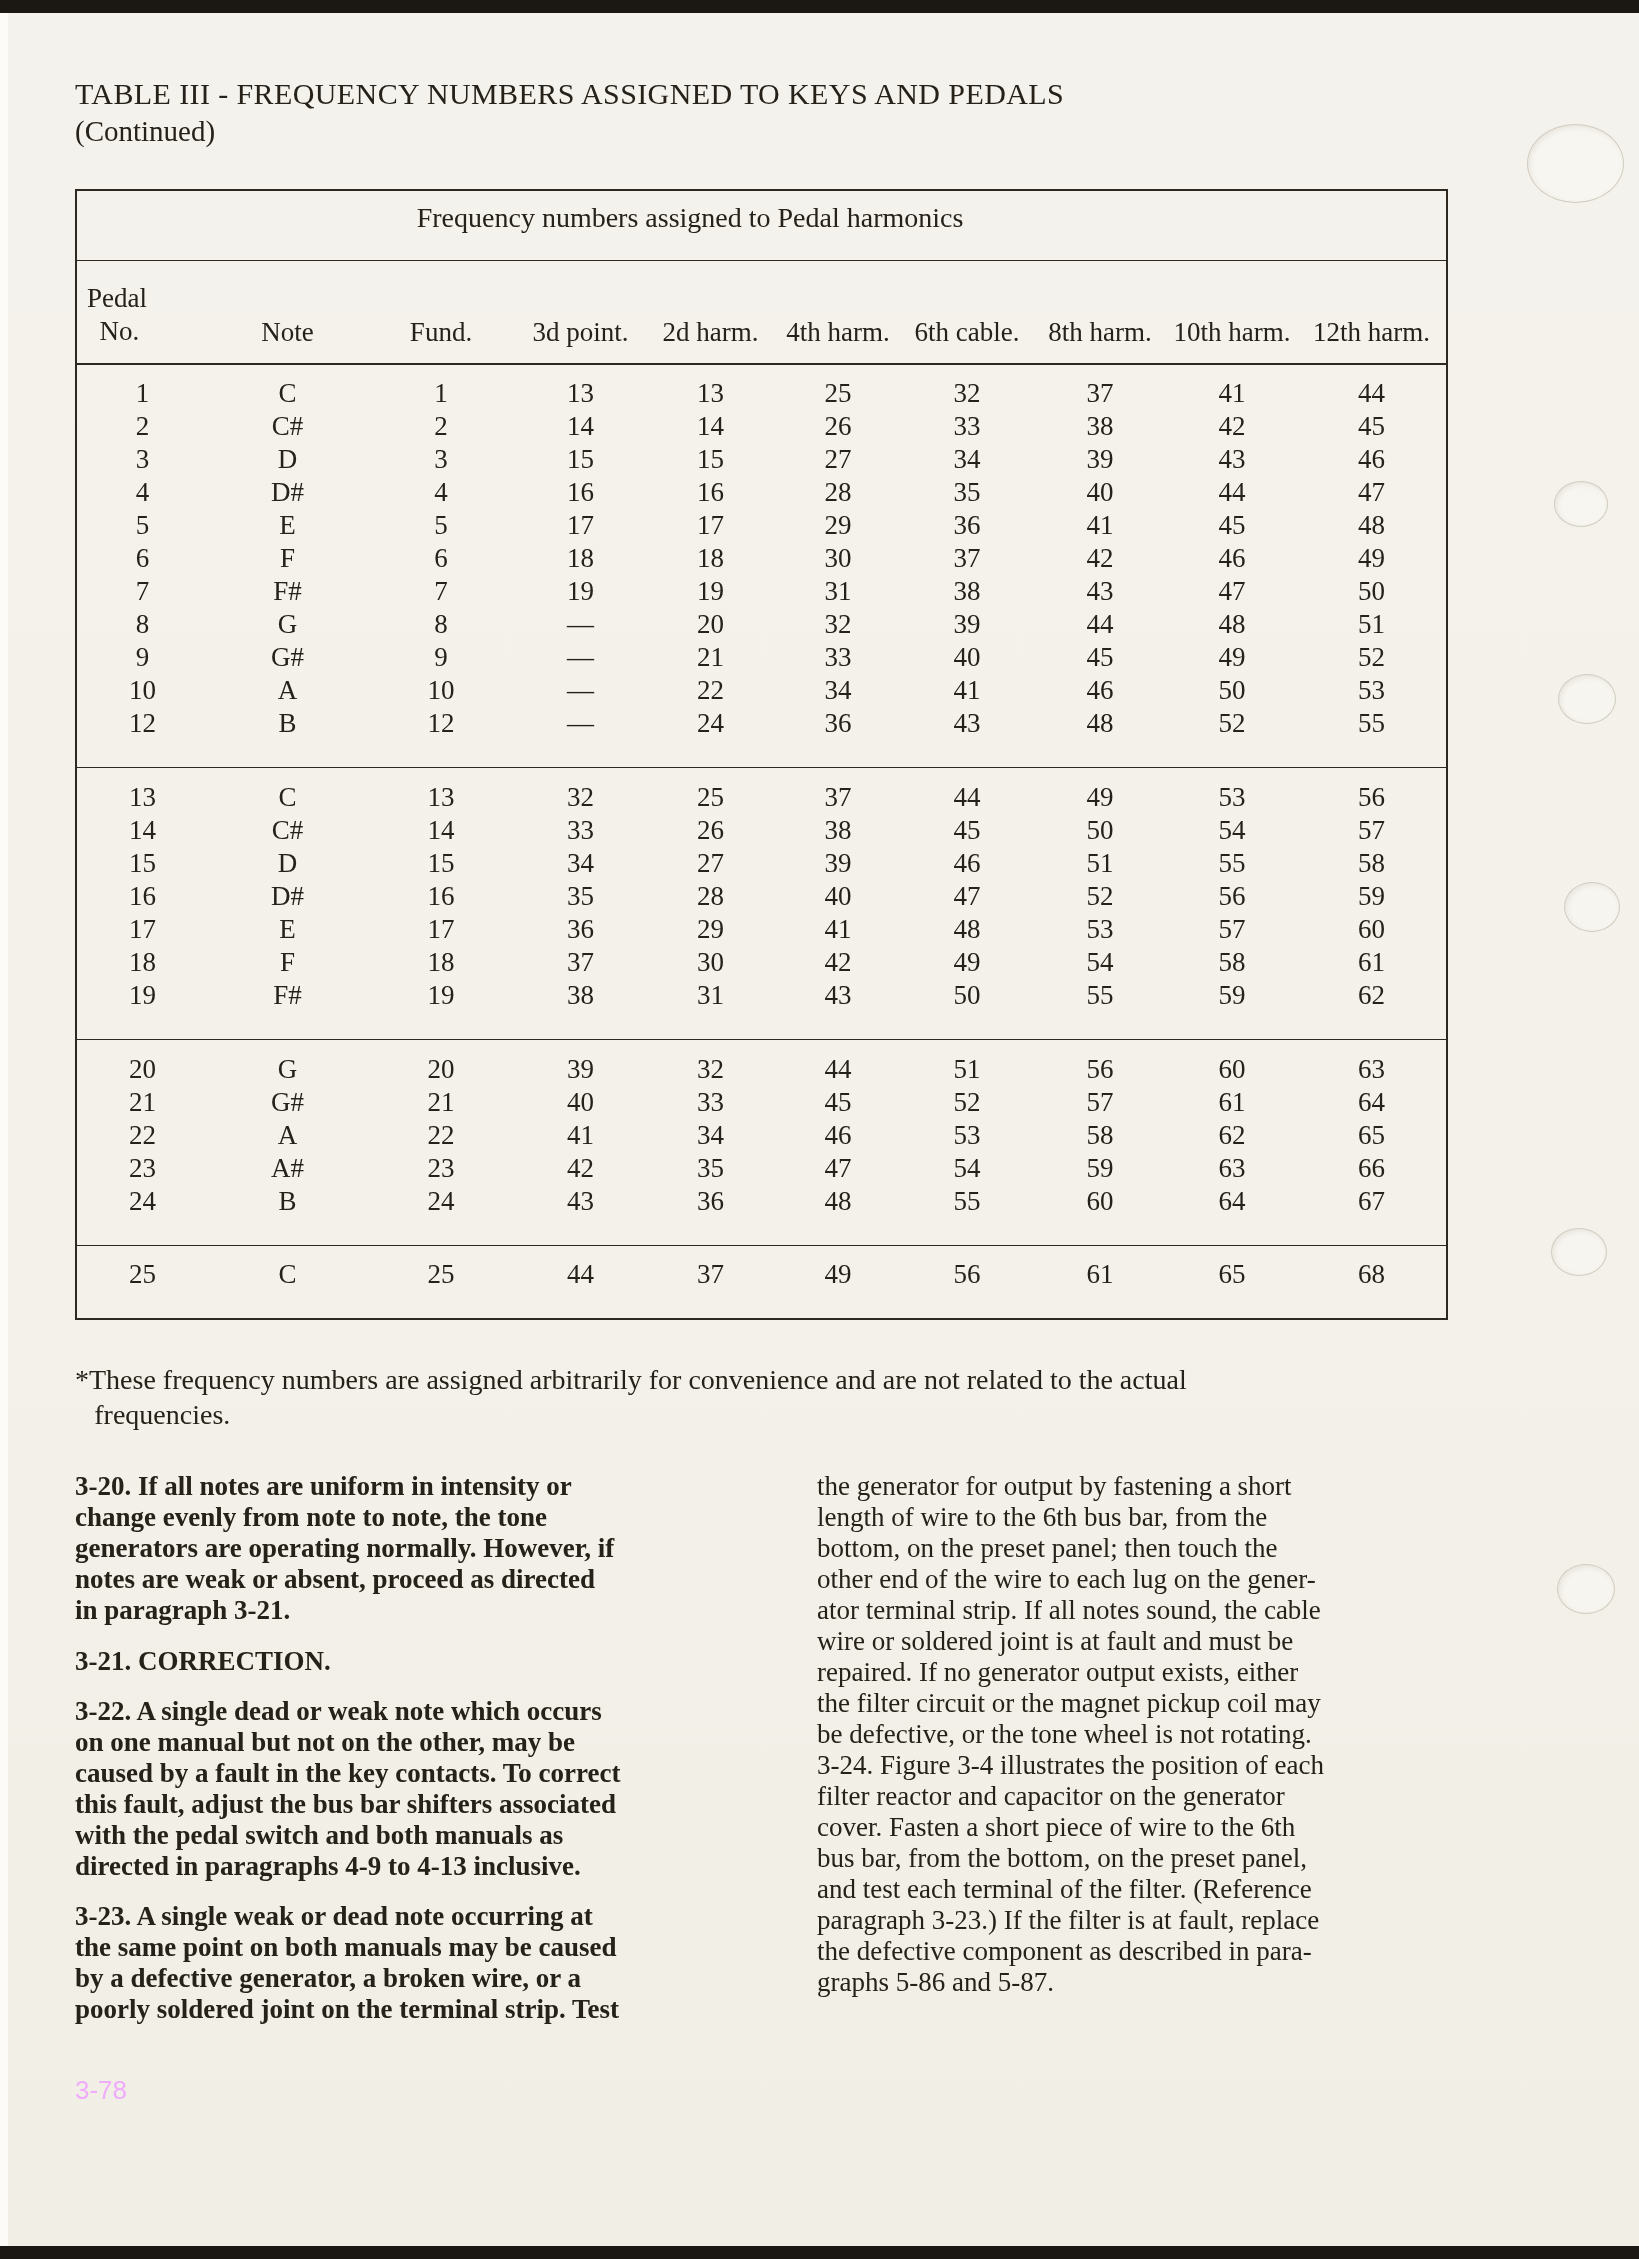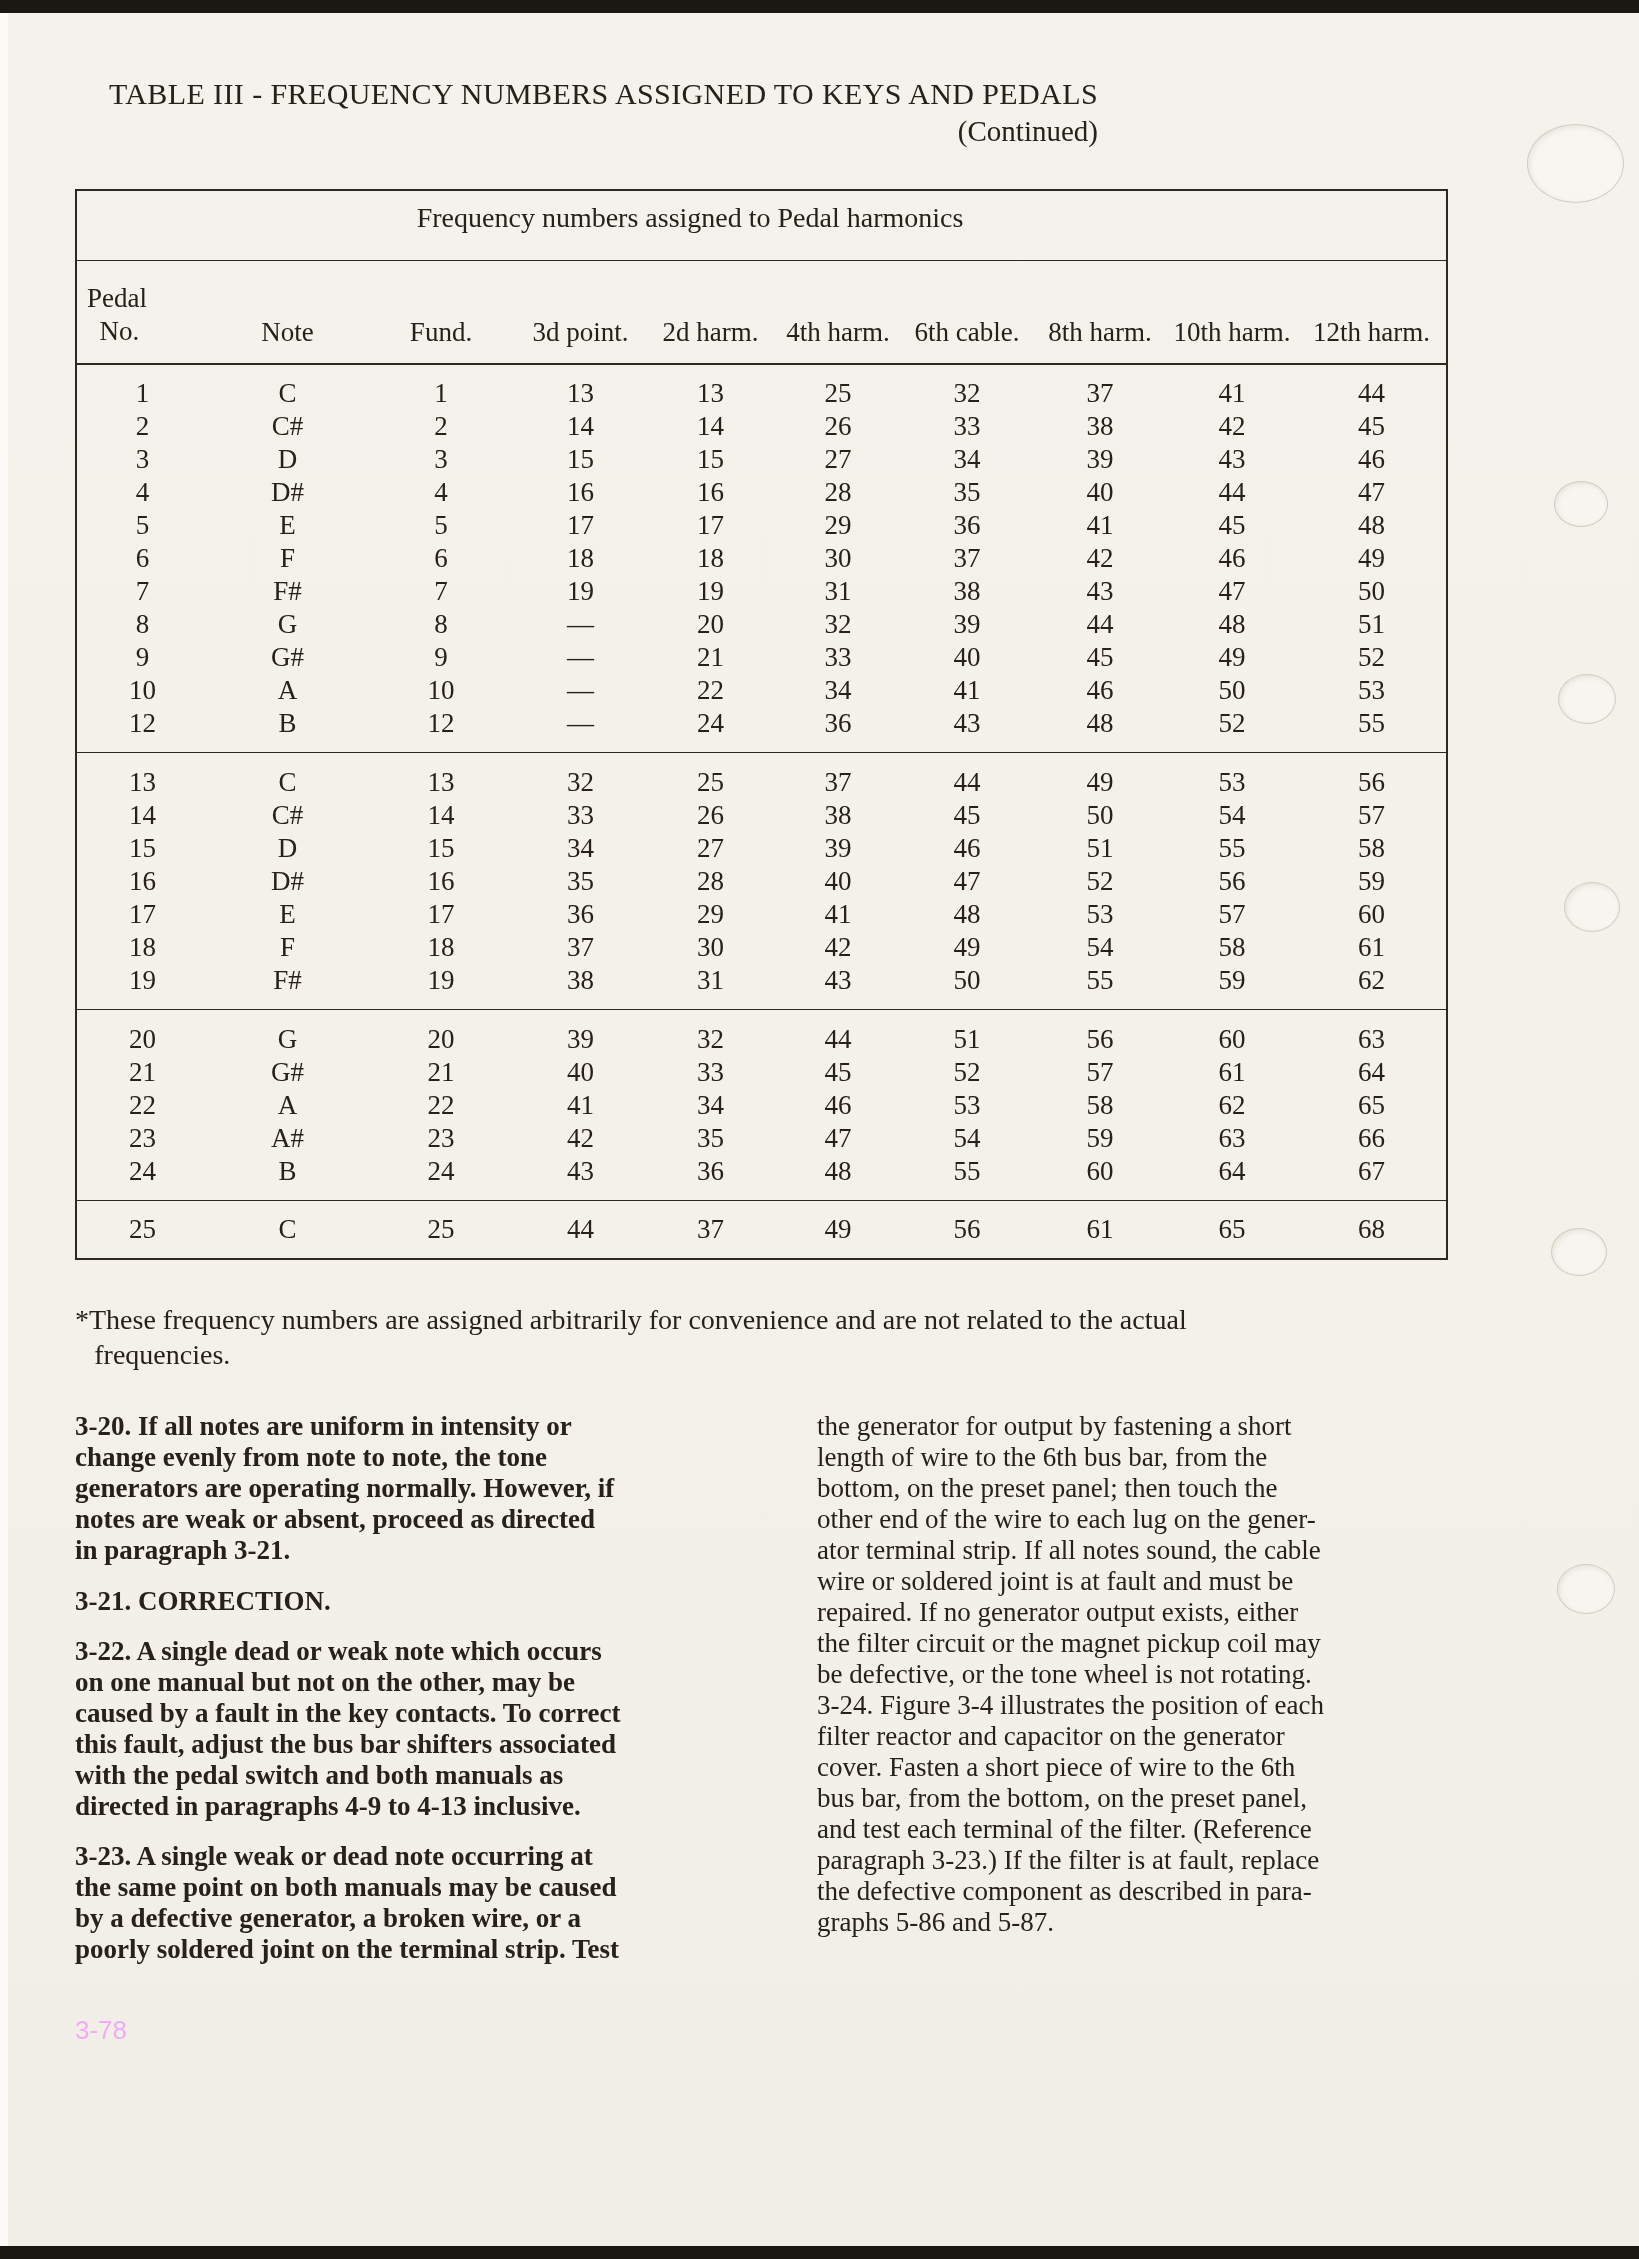--- a/index.html
+++ b/index.html
@@ -16,21 +16,21 @@
     background:linear-gradient(180deg,#f4f2ec 0%,#f3f1e9 55%,#f0eee5 100%);
   }
   .left-sliver{
     position:absolute;left:0;top:12.6px;width:7.7px;height:2233px;
     background:#fcfbf7;
   }
   .content{
     position:absolute;left:75px;top:12.6px;width:1373px;
   }
   
-  .title-block{width:1023px;text-align:right;margin-top:64px;}
+  .title-block{width:1023px;text-align:left;margin-top:64px;}
   .title-line1{font-size:30px;letter-spacing:0.4px;}
   .title-line2{font-size:29px;margin-top:4.8px;}
   
   table.freq-table{
     border-collapse:collapse;table-layout:fixed;
     width:1373px;margin-top:41px;
     border:2.9px solid #2d2920;
   }
   .caption-cell{
     font-weight:400;font-size:28px;height:53px;
@@ -44,21 +44,21 @@
     border-bottom:2.9px solid #2d2920;
   }
   th.th-pedal{text-align:left;padding-left:10px;line-height:33px;}
   .pedal-no-line{padding-left:12.6px;}
   td{
     height:33px;font-size:27px;text-align:center;
     padding:0;vertical-align:middle;line-height:33px;
   }
   tr.block-first td{border-top:1.9px solid #2d2920;padding-top:12.6px;}
   tr.first-block td{border-top:none;}
-  tr.block-last td{padding-bottom:12px;}
+  tr.block-last td{padding-bottom:27px;}
   
   .footnote{margin-top:42px;font-size:28px;line-height:35px;}
   .footnote-cont{padding-left:19.3px;}
   
   .columns{display:flex;gap:116px;margin-top:39px;}
   .col-left{width:626px;font-weight:bold;}
   .col-right{width:631px;}
   .columns p{
     margin:0 0 19.3px 0;font-size:27px;line-height:31px;
     white-space:pre-line;

